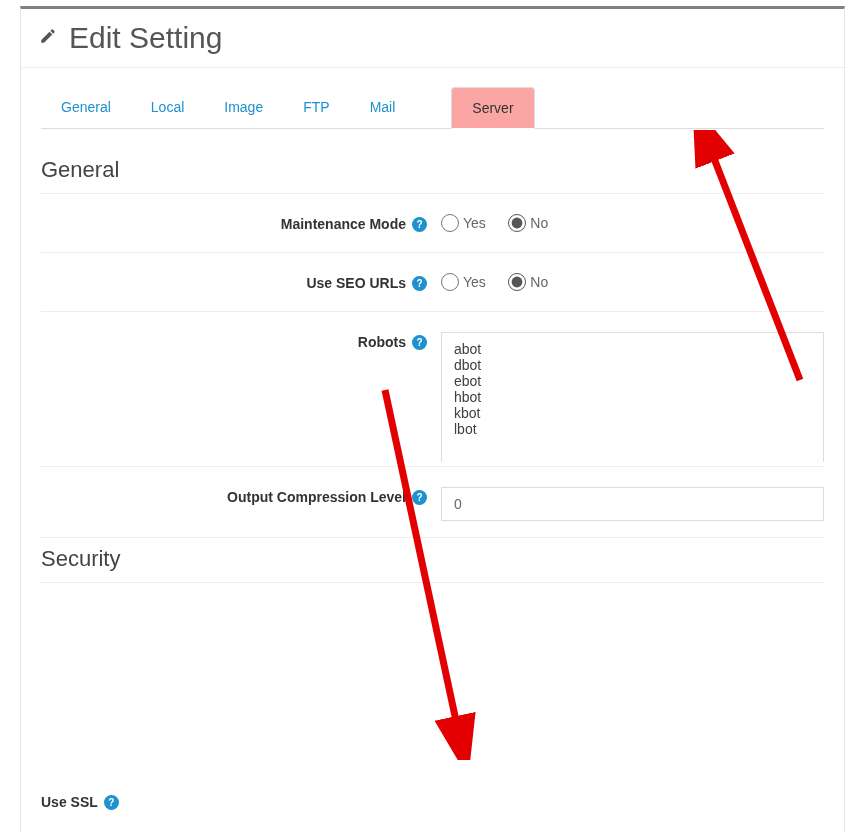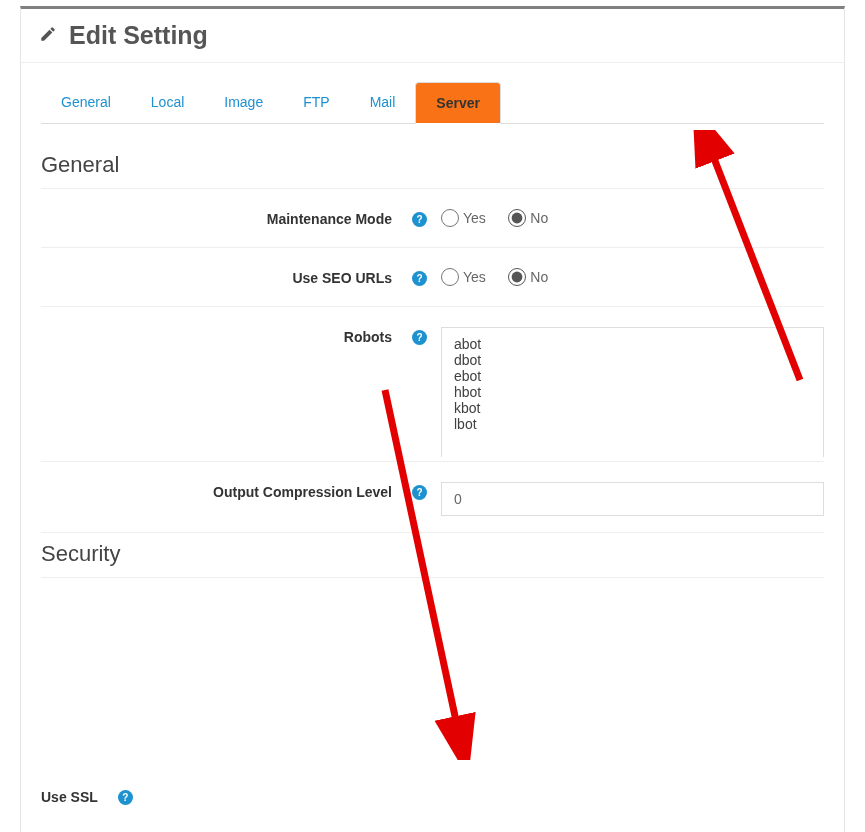--- a/index.html
+++ b/index.html
@@ -19,46 +19,47 @@
       background: #fff;
     }
     .panel-heading {
       padding: 12px 18px;
       display: flex;
       align-items: center;
       gap: 12px;
       border-bottom: 1px solid #eee;
     }
     .panel-heading .title {
-      font-size: 25px;
+      font-size: 30px;
       color: #555;
-      font-weight: 700;
+      font-weight: 400;
     }
     .panel-body { padding: 18px 20px 0 20px; }
     .tabs {
       list-style: none;
       display: flex;
       border-bottom: 1px solid #ddd;
       margin-bottom: 20px;
     }
     .tabs li {
       padding: 12px 20px;
       color: #1e91cf;
       font-size: 14px;
       cursor: pointer;
       position: relative;
       bottom: -1px;
     }
     .tabs li.active {
       color: #333;
-      font-weight: 700;
+      font-weight: 400;
       border: 1px solid #ddd;
       border-bottom: 1px solid #fff;
       border-radius: 4px 4px 0 0;
-      background: #f97316;
+      background: #fca5a5;
+      margin-left: 36px;
     }
     .section-title {
       font-size: 22px;
       color: #444;
       font-weight: 400;
       padding: 8px 0 10px 0;
       border-bottom: 1px solid #eee;
       margin-bottom: 0;
     }
     .form-row {
@@ -71,21 +72,21 @@
       flex: 0 0 400px;
       text-align: right;
       padding-right: 14px;
       padding-top: 6px;
       font-weight: 700;
       font-size: 14px;
       color: #333;
       display: flex;
       justify-content: flex-end;
       align-items: center;
-      gap: 20px;
+      gap: 6px;
     }
     .help-icon {
       display: inline-flex;
       align-items: center;
       justify-content: center;
       width: 15px;
       height: 15px;
       border-radius: 50%;
       background: #1e91cf;
       color: #fff;

